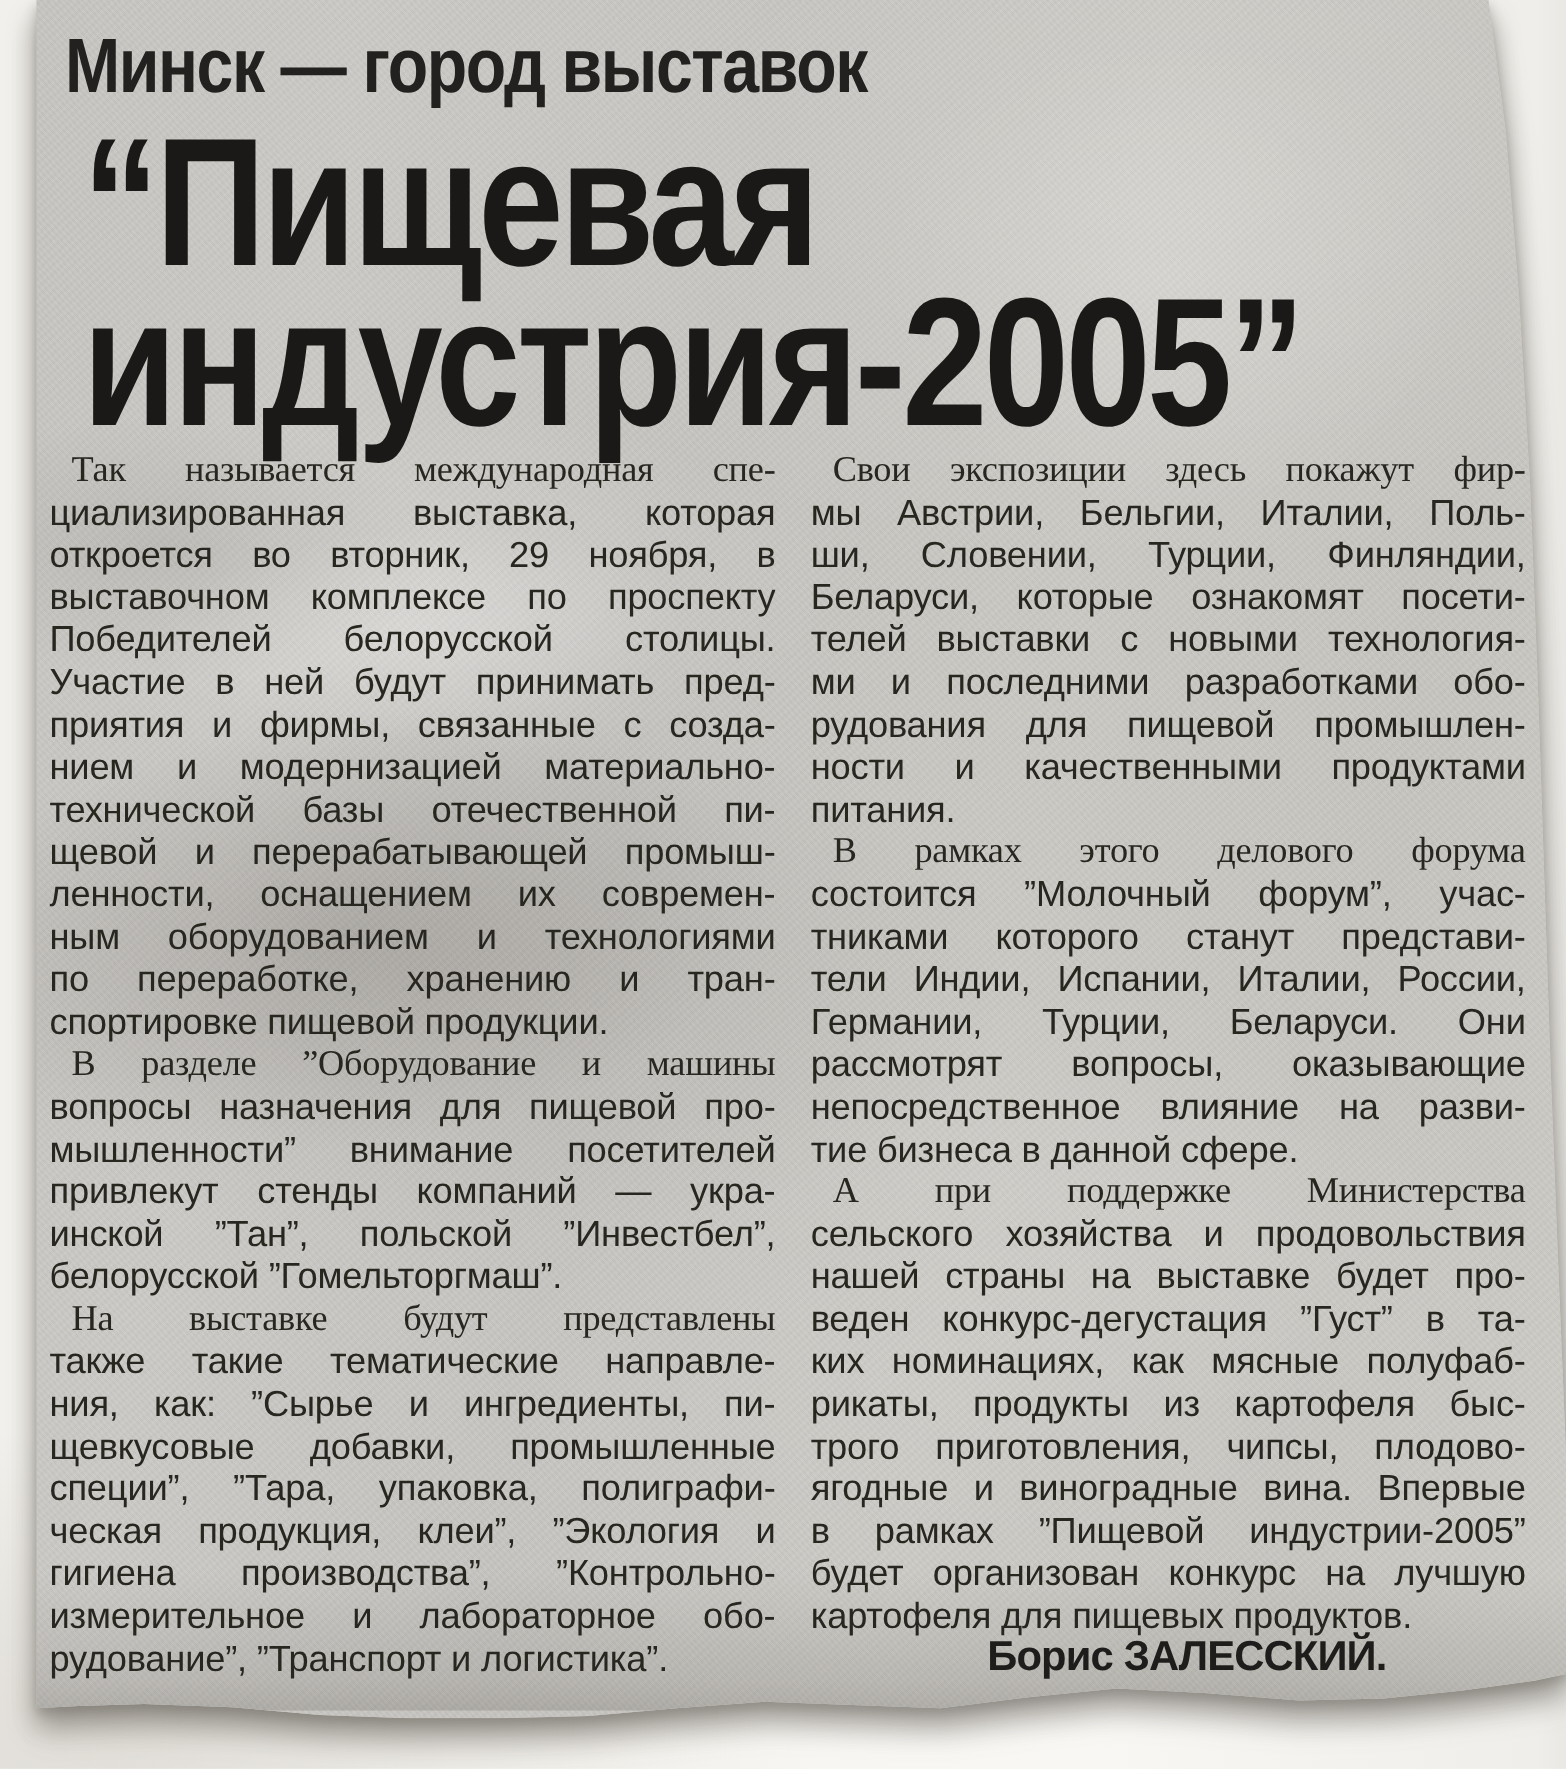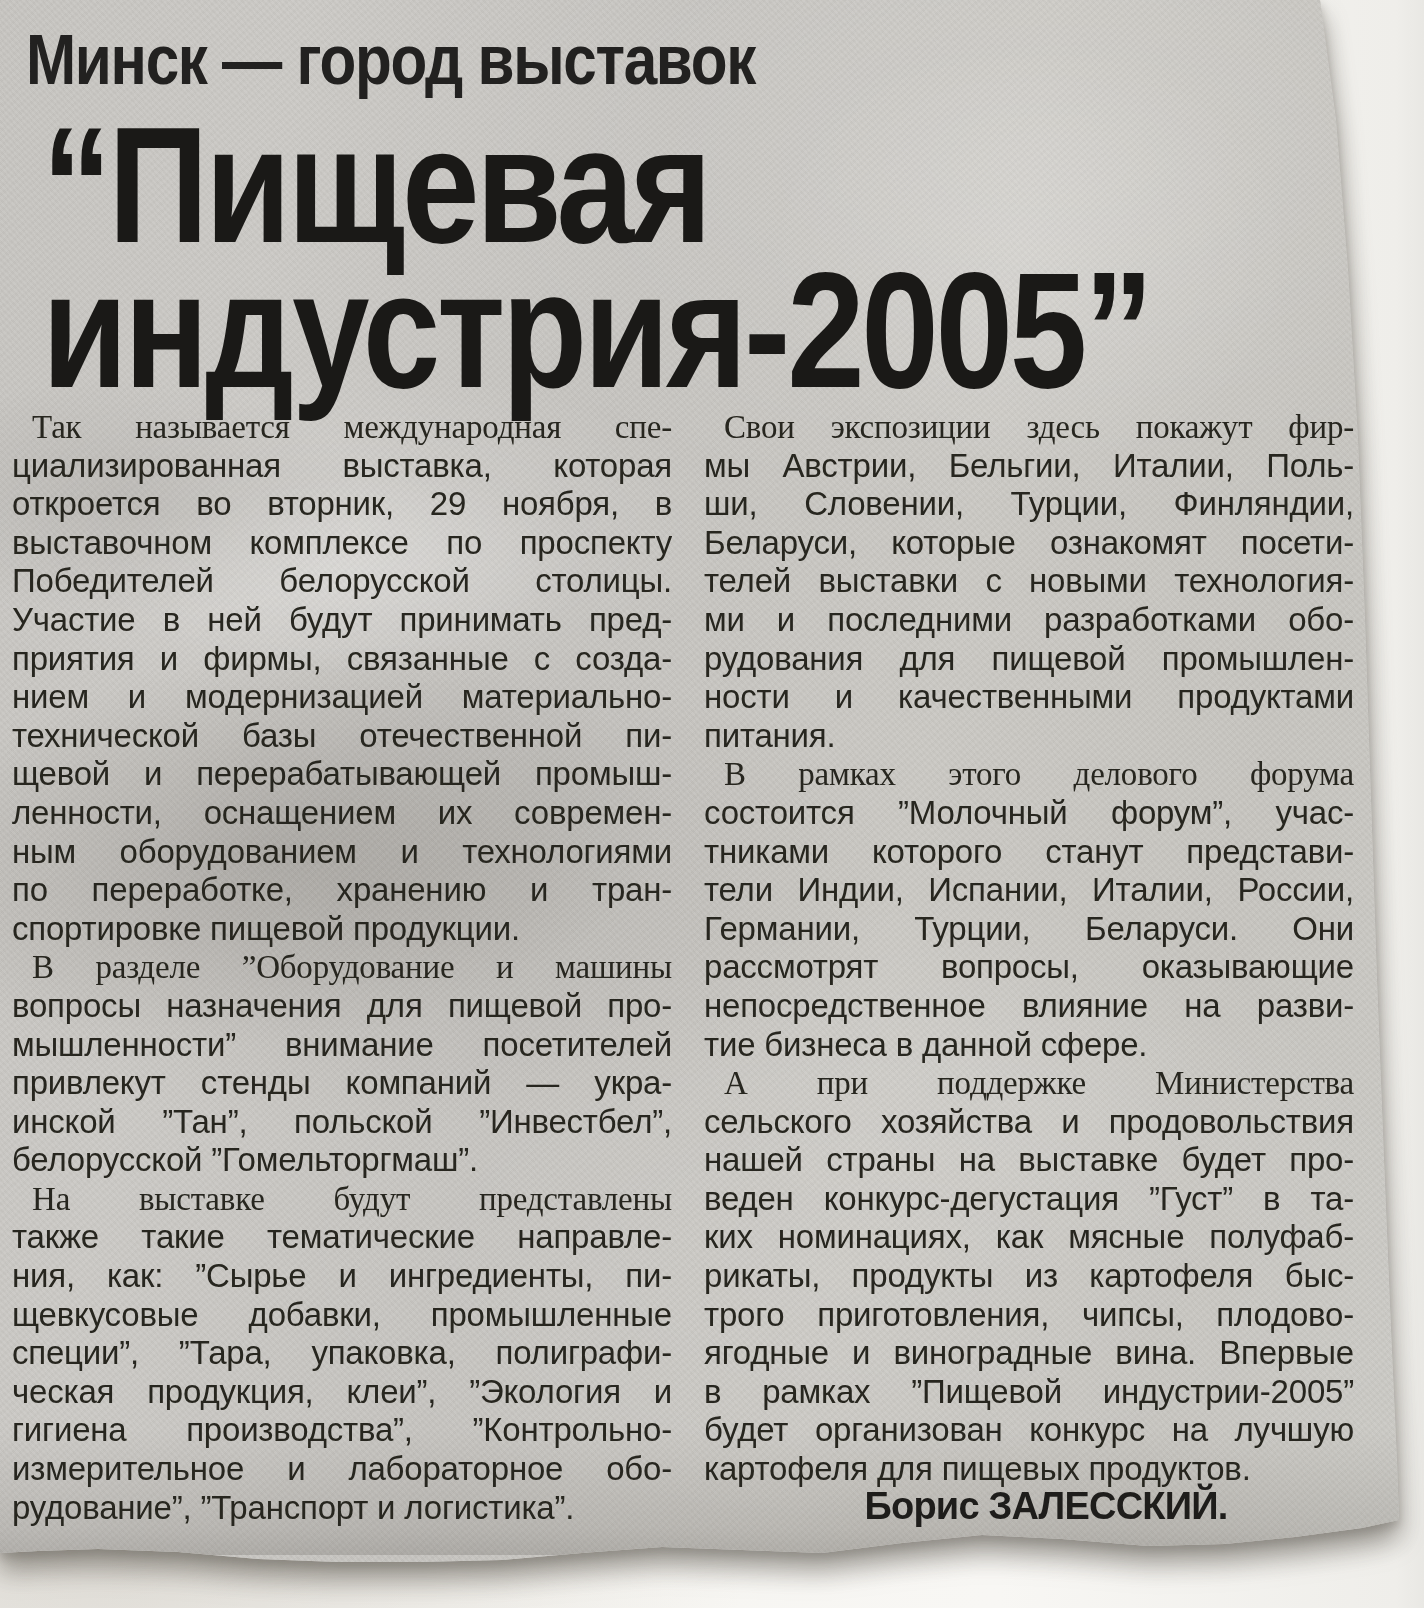--- a/index.html
+++ b/index.html
@@ -26,20 +26,21 @@
       radial-gradient(900px 420px at 62% 78%, rgba(255,255,255,.08), transparent 70%),
       linear-gradient(100deg,#c7c5c1 0%, #cccac6 18%, #c6c4c0 40%, #cbc9c4 62%, #c7c5c0 82%, #cdccc7 100%);
     background-color:#c9c7c3;
     clip-path: polygon(
       0px 0px, 1320px 0px, 1336px 120px, 1348px 270px, 1358px 440px, 1365px 620px,
       1371px 800px, 1377px 980px, 1384px 1160px, 1391px 1330px, 1397px 1462px, 1399px 1520px,
       1362px 1528px, 1295px 1537px, 1225px 1544px, 1148px 1546px, 1062px 1539px, 982px 1535px,
       902px 1543px, 822px 1553px, 742px 1550px, 662px 1547px, 582px 1553px, 502px 1560px,
       420px 1562px, 338px 1562px, 258px 1559px, 178px 1552px, 98px 1549px, 38px 1551px, 0px 1553px
     );
+    margin-left: 33px;
   }
   .wrinkle{position:absolute;pointer-events:none;}
   .w1{top:630px;left:-70px;width:780px;height:430px;transform:rotate(-7deg);
       background:radial-gradient(ellipse at 45% 50%, rgba(86,82,76,.18), transparent 64%);}
   .w2{top:370px;left:-50px;width:430px;height:260px;
       background:radial-gradient(ellipse at 40% 50%, rgba(86,82,76,.14), transparent 66%);}
   .w3{top:60px;left:740px;width:580px;height:430px;
       background:radial-gradient(ellipse at 50% 45%, rgba(255,255,255,.15), transparent 65%);}
   .w4{top:470px;left:90px;width:520px;height:210px;transform:rotate(-3deg);
       background:radial-gradient(ellipse at 50% 50%, rgba(255,255,255,.20), transparent 66%);}

